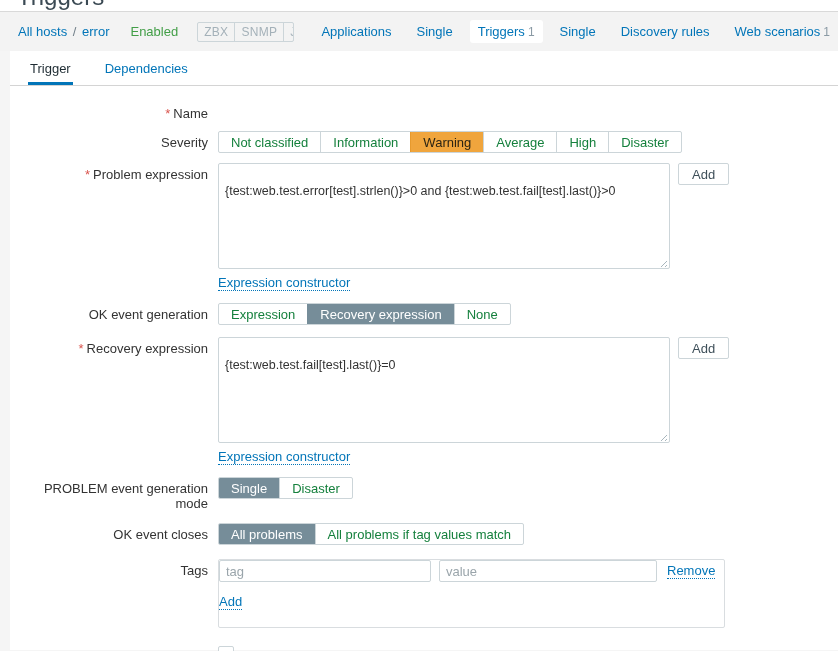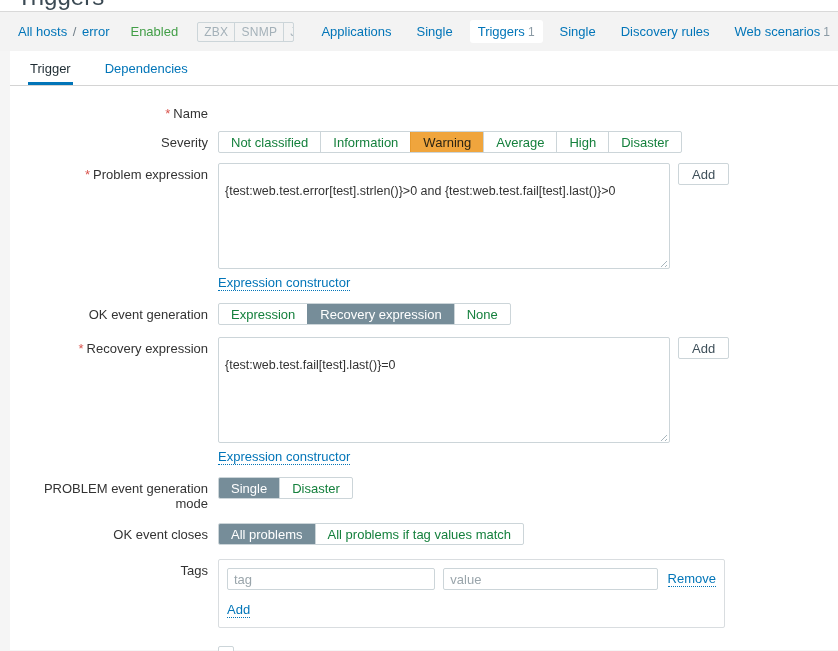--- a/index.html
+++ b/index.html
@@ -89,21 +89,21 @@
     margin-left:8px; height:22px; padding:0 13px;
     border:1px solid #ccd5d9; border-radius:2px; background:#fff;
     font:13px "Liberation Sans", sans-serif; color:#3e4f59; cursor:pointer;
   }
   .dotted-link {
     display:inline-block; color:#0275b8; text-decoration:none;
     border-bottom:1px dotted #0275b8; cursor:pointer; line-height:14px;
   }
 
   
-  .tags-box { width:507px; height:69px; border:1px solid #d9dde0; border-radius:2px; padding:8px; }
+  .tags-box { width:507px; height:69px; border:1px solid #d9dde0; border-radius:2px; }
   .tags-row { display:flex; align-items:center; }
   #tag-input { width:212px; }
   #tag-value-input { width:218px; margin-left:8px; }
   .remove-link { margin-left:10px; }
   .tags-add { margin-top:13px; }
 
   
   .checkbox {
     appearance:none; -webkit-appearance:none; width:16px; height:16px;
     border:1px solid #ccd5d9; border-radius:2px; background:#fff; cursor:pointer;

